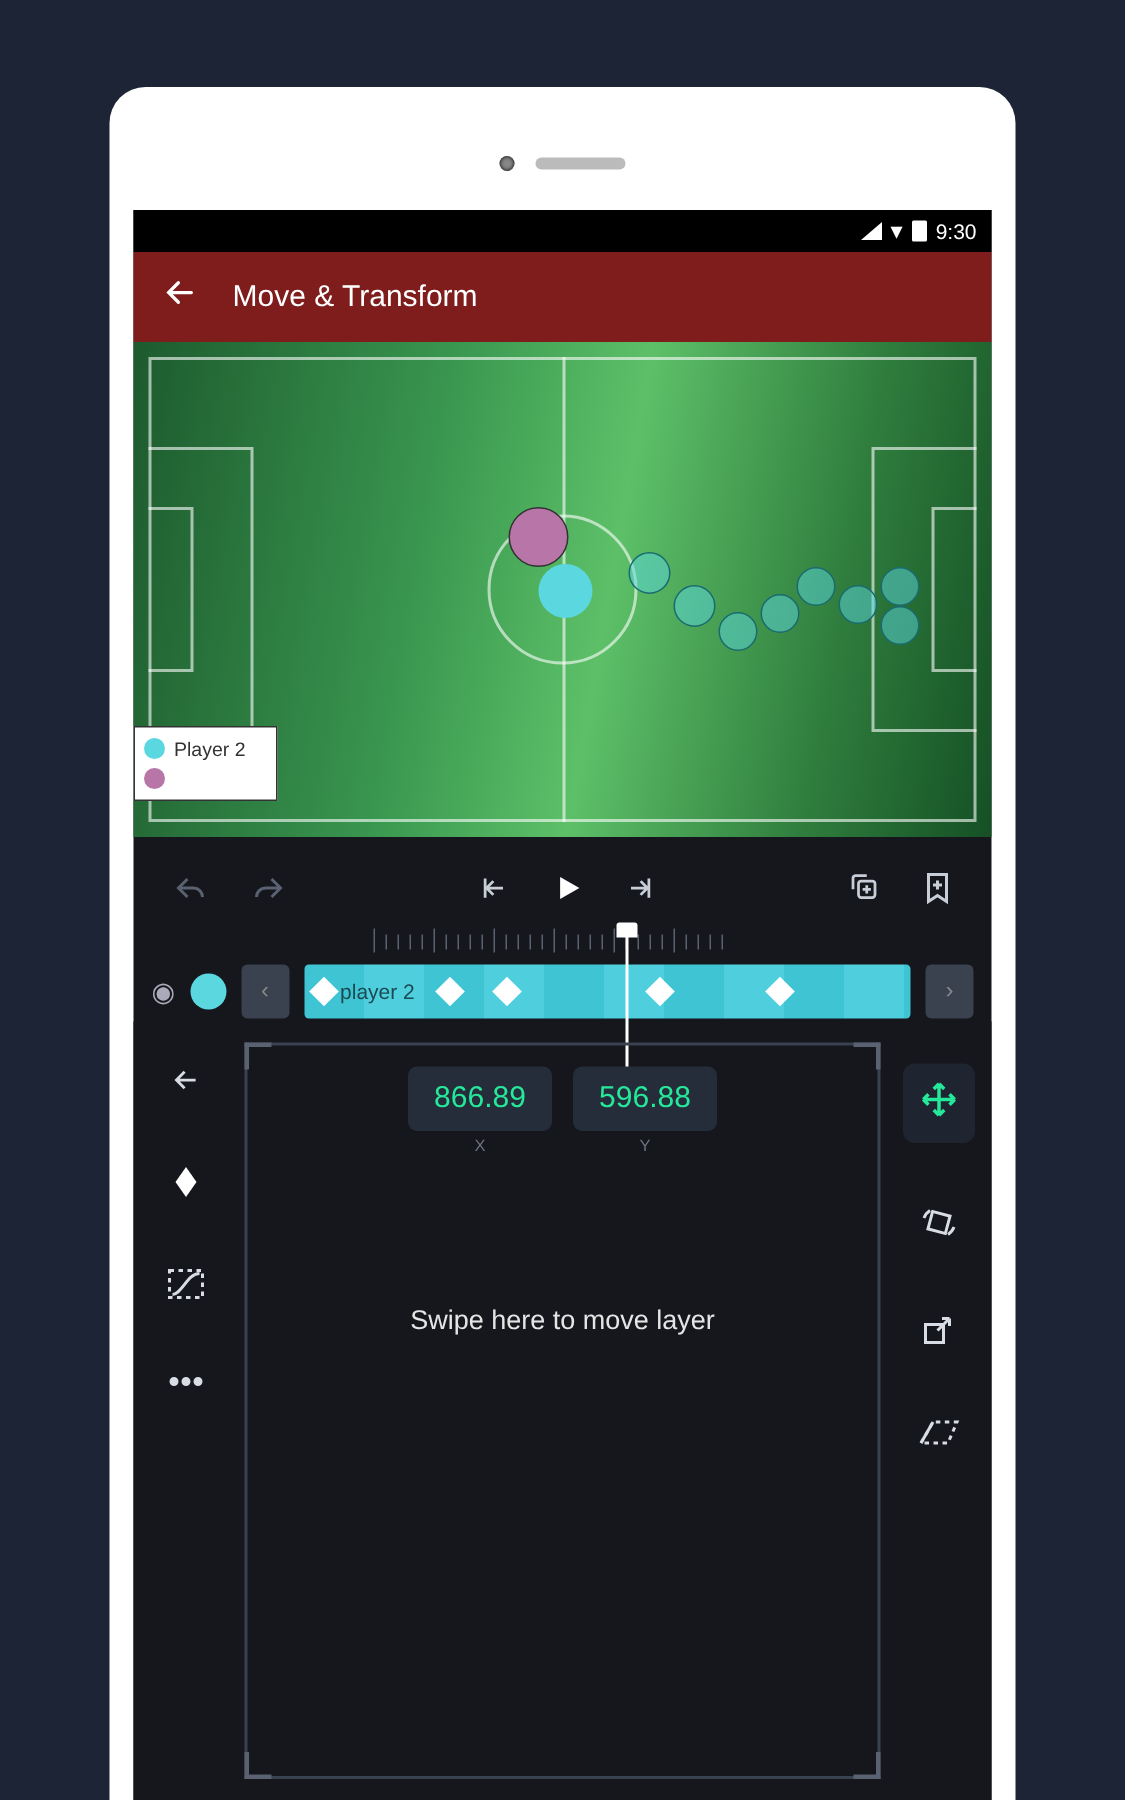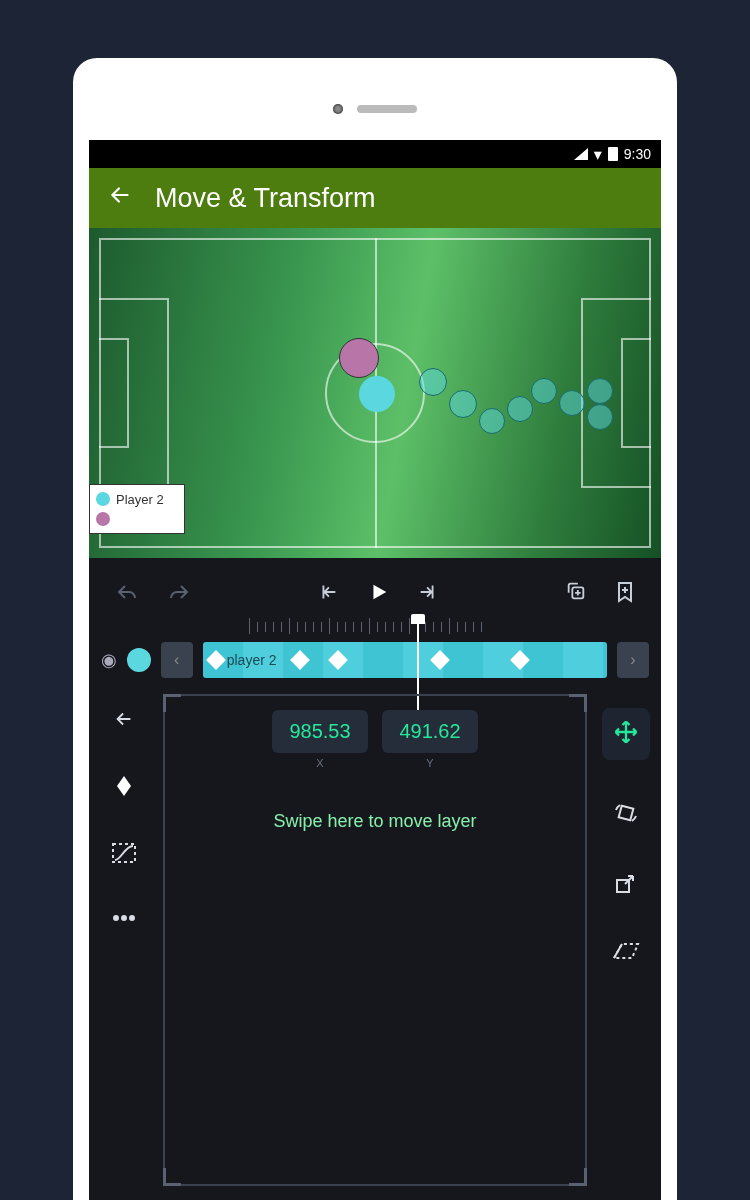--- a/index.html
+++ b/index.html
@@ -45,27 +45,27 @@
     gap: 6px;
     padding: 0 10px;
     color: #fff;
     font-size: 14px;
   }
   .tri { width:0;height:0;border-left:14px solid transparent;border-bottom:12px solid #fff;}
   .wifi { font-size:16px; }
   .batt { width:10px;height:14px;background:#fff;border-radius:1px;}
   .header {
     height: 60px;
-    background: #4d7c0f;
+    background: #7f1d1d;
     display: flex;
     align-items: center;
     padding: 0 18px;
     gap: 22px;
     color: #fff;
-    font-size: 27px;
+    font-size: 20px;
   }
   .back-arrow svg { stroke:#fff; }
   .field {
     height: 330px;
     background: linear-gradient(100deg,#1d5a2e 0%, #3a9850 35%, #5dc068 55%, #2f7d3d 80%, #155025 100%);
     position: relative;
     overflow: hidden;
   }
   .field .lines {
     position:absolute; inset:10px;
@@ -144,21 +144,21 @@
     padding-top:14px;
   }
   .corner{position:absolute;width:18px;height:18px;}
   .corner.tl{top:-2px;left:-2px;border-top:3px solid #5a6170;border-left:3px solid #5a6170;}
   .corner.tr{top:-2px;right:-2px;border-top:3px solid #5a6170;border-right:3px solid #5a6170;}
   .corner.bl{bottom:-2px;left:-2px;border-bottom:3px solid #5a6170;border-left:3px solid #5a6170;}
   .corner.br{bottom:-2px;right:-2px;border-bottom:3px solid #5a6170;border-right:3px solid #5a6170;}
   .coord-row{display:flex;gap:14px;}
   .coord{background:#252c3a;border-radius:6px;padding:10px 16px;color:#25e89a;font-size:20px;font-weight:500;min-width:96px;text-align:center;}
   .coord-label{color:#6a7180;font-size:11px;margin-top:4px;text-align:center;}
-  .hint{color:#86efac;font-size:18px;margin-top:42px;}
+  .hint{color:#e5e5e5;font-size:18px;margin-top:100px;}
 </style>
 </head>
 <body>
 
 <div class="tablet-frame">
   <div class="tablet-top">
     <div class="camera"></div>
     <div class="speaker"></div>
   </div>
   <div class="screen">
@@ -309,25 +309,25 @@
             </svg></span>
       </div>
 
       <div class="center-panel">
         <div class="corner tl"></div>
         <div class="corner tr"></div>
         <div class="corner bl"></div>
         <div class="corner br"></div>
         <div class="coord-row">
           <div>
-            <div class="coord">985.53</div>
+            <div class="coord">866.89</div>
             <div class="coord-label">X</div>
           </div>
           <div>
-            <div class="coord">491.62</div>
+            <div class="coord">596.88</div>
             <div class="coord-label">Y</div>
           </div>
         </div>
         <div class="hint">Swipe here to move layer</div>
       </div>
 
       <div class="side-col right-col">
         <span class="side-btn active"><svg width="28" height="28" viewBox="0 0 24 24">
               <path d="M12 3v18M3 12h18M12 3l-3 3M12 3l3 3M12 21l-3-3M12 21l3-3M3 12l3-3M3 12l3 3M21 12l-3-3M21 12l-3 3"></path>
             </svg></span>

